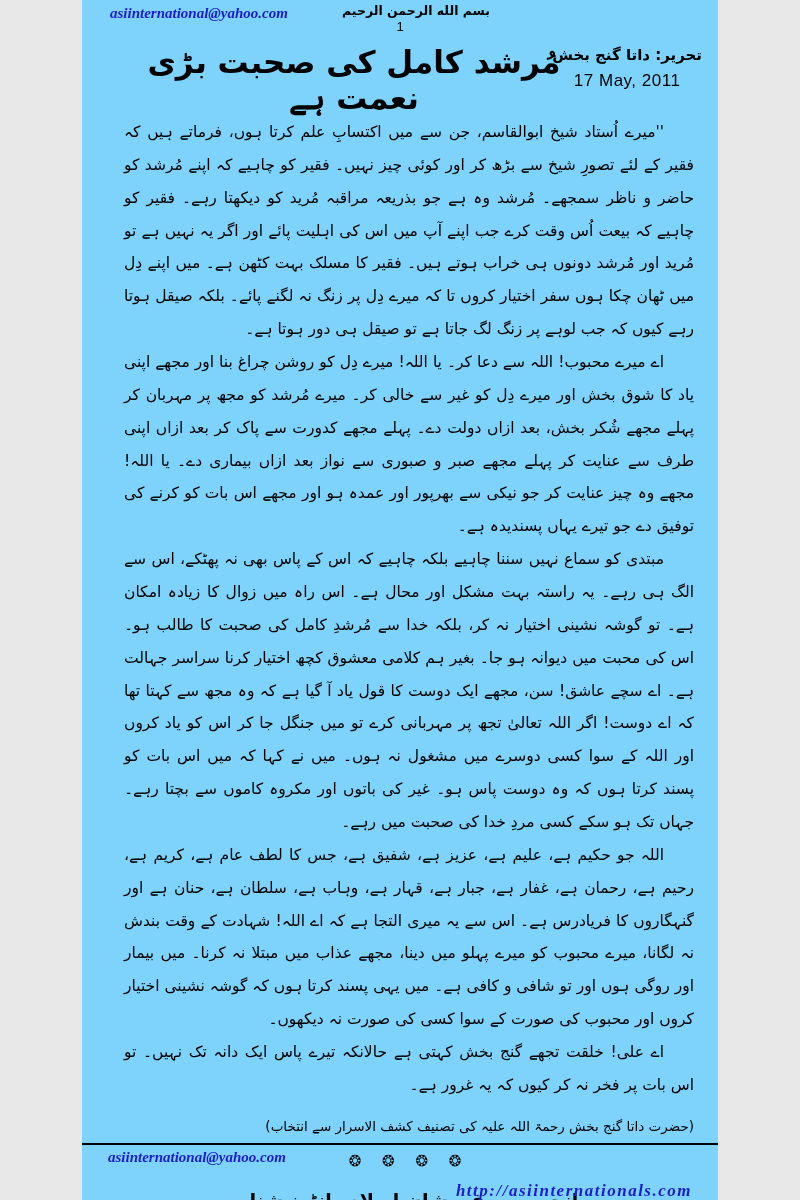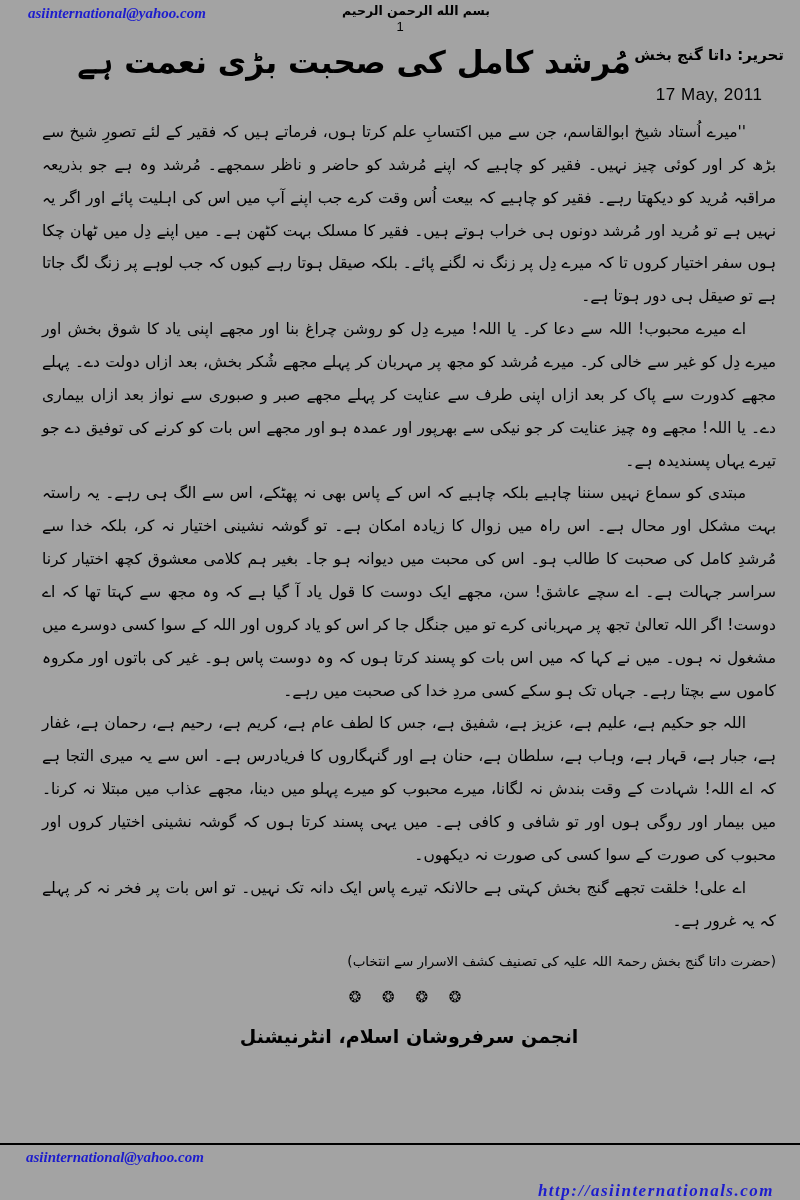--- a/index.html
+++ b/index.html
@@ -1,17 +1,17 @@
 <!DOCTYPE html>
 <html lang="ur"><head>
 <meta charset="utf-8">
 <style>
   html,body{margin:0;padding:0;background:#e8e8e8;}
   .page{
-    width:800px;height:1200px;margin:0 auto;background:#a3a3a3;
+    width:636px;height:1200px;margin:0 auto;background:#7dd3fc;
     position:relative;overflow:hidden;
     font-family:"DejaVu Sans",sans-serif;color:#000;
   }
   
   .hdr{position:relative;height:112px;}
   .hdr-email{
     position:absolute;top:5px;left:28px;
     font-family:"Liberation Serif",serif;font-style:italic;font-weight:bold;
     font-size:15px;color:#1c1ccd;text-decoration:none;
   }
@@ -22,21 +22,21 @@
   .pagenum{
     position:absolute;top:19px;left:0;right:0;text-align:center;
     font-family:"Liberation Sans",sans-serif;font-size:13px;
   }
   .writer-block{
     position:absolute;top:46px;right:16px;text-align:center;
   }
   .writer{direction:rtl;font-size:15px;font-weight:bold;}
   .date{
     direction:ltr;font-family:"Liberation Sans",sans-serif;
-    font-size:17px;margin-top:21px;letter-spacing:.5px;
+    font-size:17px;margin-top:7px;letter-spacing:.5px;
   }
   .title{
     position:absolute;top:44px;left:60px;right:152px;text-align:center;
     direction:rtl;font-size:31px;font-weight:bold;margin:0;
     font-family:"DejaVu Sans",sans-serif;
   }
   
   .body-text{
     padding:4px 24px 0 42px;direction:rtl;text-align:justify;
     font-size:15.5px;line-height:2.12;
@@ -86,21 +86,21 @@
       <div class="date">17 May, 2011</div>
     </div>
     <h1 class="title">مُرشد کامل کی صحبت بڑی نعمت ہے</h1>
   </div>
 
   <div class="body-text">
     <p>''میرے اُستاد شیخ ابوالقاسم، جن سے میں اکتسابِ علم کرتا ہوں، فرماتے ہیں کہ فقیر کے لئے تصورِ شیخ سے بڑھ کر اور کوئی چیز نہیں۔ فقیر کو چاہیے کہ اپنے مُرشد کو حاضر و ناظر سمجھے۔ مُرشد وہ ہے جو بذریعہ مراقبہ مُرید کو دیکھتا رہے۔ فقیر کو چاہیے کہ بیعت اُس وقت کرے جب اپنے آپ میں اس کی اہلیت پائے اور اگر یہ نہیں ہے تو مُرید اور مُرشد دونوں ہی خراب ہوتے ہیں۔ فقیر کا مسلک بہت کٹھن ہے۔ میں اپنے دِل میں ٹھان چکا ہوں سفر اختیار کروں تا کہ میرے دِل پر زنگ نہ لگنے پائے۔ بلکہ صیقل ہوتا رہے کیوں کہ جب لوہے پر زنگ لگ جاتا ہے تو صیقل ہی دور ہوتا ہے۔</p>
     <p>اے میرے محبوب! اللہ سے دعا کر۔ یا اللہ! میرے دِل کو روشن چراغ بنا اور مجھے اپنی یاد کا شوق بخش اور میرے دِل کو غیر سے خالی کر۔ میرے مُرشد کو مجھ پر مہربان کر پہلے مجھے شُکر بخش، بعد ازاں دولت دے۔ پہلے مجھے کدورت سے پاک کر بعد ازاں اپنی طرف سے عنایت کر پہلے مجھے صبر و صبوری سے نواز بعد ازاں بیماری دے۔ یا اللہ! مجھے وہ چیز عنایت کر جو نیکی سے بھرپور اور عمدہ ہو اور مجھے اس بات کو کرنے کی توفیق دے جو تیرے یہاں پسندیدہ ہے۔</p>
     <p>مبتدی کو سماع نہیں سننا چاہیے بلکہ چاہیے کہ اس کے پاس بھی نہ پھٹکے، اس سے الگ ہی رہے۔ یہ راستہ بہت مشکل اور محال ہے۔ اس راہ میں زوال کا زیادہ امکان ہے۔ تو گوشہ نشینی اختیار نہ کر، بلکہ خدا سے مُرشدِ کامل کی صحبت کا طالب ہو۔ اس کی محبت میں دیوانہ ہو جا۔ بغیر ہم کلامی معشوق کچھ اختیار کرنا سراسر جہالت ہے۔ اے سچے عاشق! سن، مجھے ایک دوست کا قول یاد آ گیا ہے کہ وہ مجھ سے کہتا تھا کہ اے دوست! اگر اللہ تعالیٰ تجھ پر مہربانی کرے تو میں جنگل جا کر اس کو یاد کروں اور اللہ کے سوا کسی دوسرے میں مشغول نہ ہوں۔ میں نے کہا کہ میں اس بات کو پسند کرتا ہوں کہ وہ دوست پاس ہو۔ غیر کی باتوں اور مکروہ کاموں سے بچتا رہے۔ جہاں تک ہو سکے کسی مردِ خدا کی صحبت میں رہے۔</p>
     <p>اللہ جو حکیم ہے، علیم ہے، عزیز ہے، شفیق ہے، جس کا لطف عام ہے، کریم ہے، رحیم ہے، رحمان ہے، غفار ہے، جبار ہے، قہار ہے، وہاب ہے، سلطان ہے، حنان ہے اور گنہگاروں کا فریادرس ہے۔ اس سے یہ میری التجا ہے کہ اے اللہ! شہادت کے وقت بندش نہ لگانا، میرے محبوب کو میرے پہلو میں دینا، مجھے عذاب میں مبتلا نہ کرنا۔ میں بیمار اور روگی ہوں اور تو شافی و کافی ہے۔ میں یہی پسند کرتا ہوں کہ گوشہ نشینی اختیار کروں اور محبوب کی صورت کے سوا کسی کی صورت نہ دیکھوں۔</p>
-    <p>اے علی! خلقت تجھے گنج بخش کہتی ہے حالانکہ تیرے پاس ایک دانہ تک نہیں۔ تو اس بات پر فخر نہ کر پہلے کہ یہ غرور ہے۔</p>
+    <p>اے علی! خلقت تجھے گنج بخش کہتی ہے حالانکہ تیرے پاس ایک دانہ تک نہیں۔ تو اس بات پر فخر نہ کر کیوں کہ یہ غرور ہے۔</p>
     <div class="attribution">(حضرت داتا گنج بخش رحمۃ اللہ علیہ کی تصنیف کشف الاسرار سے انتخاب)</div>
     <div class="ornament">❂ ❂ ❂ ❂</div>
     <div class="org-name">انجمن سرفروشان اسلام، انٹرنیشنل</div>
   </div>
 
   <div class="footer">
     <div class="footer-row">
       <a class="footer-email" href="#">asiinternational@yahoo.com</a>
       <a class="footer-url" href="#">http://asiinternationals.com</a>
     </div>

